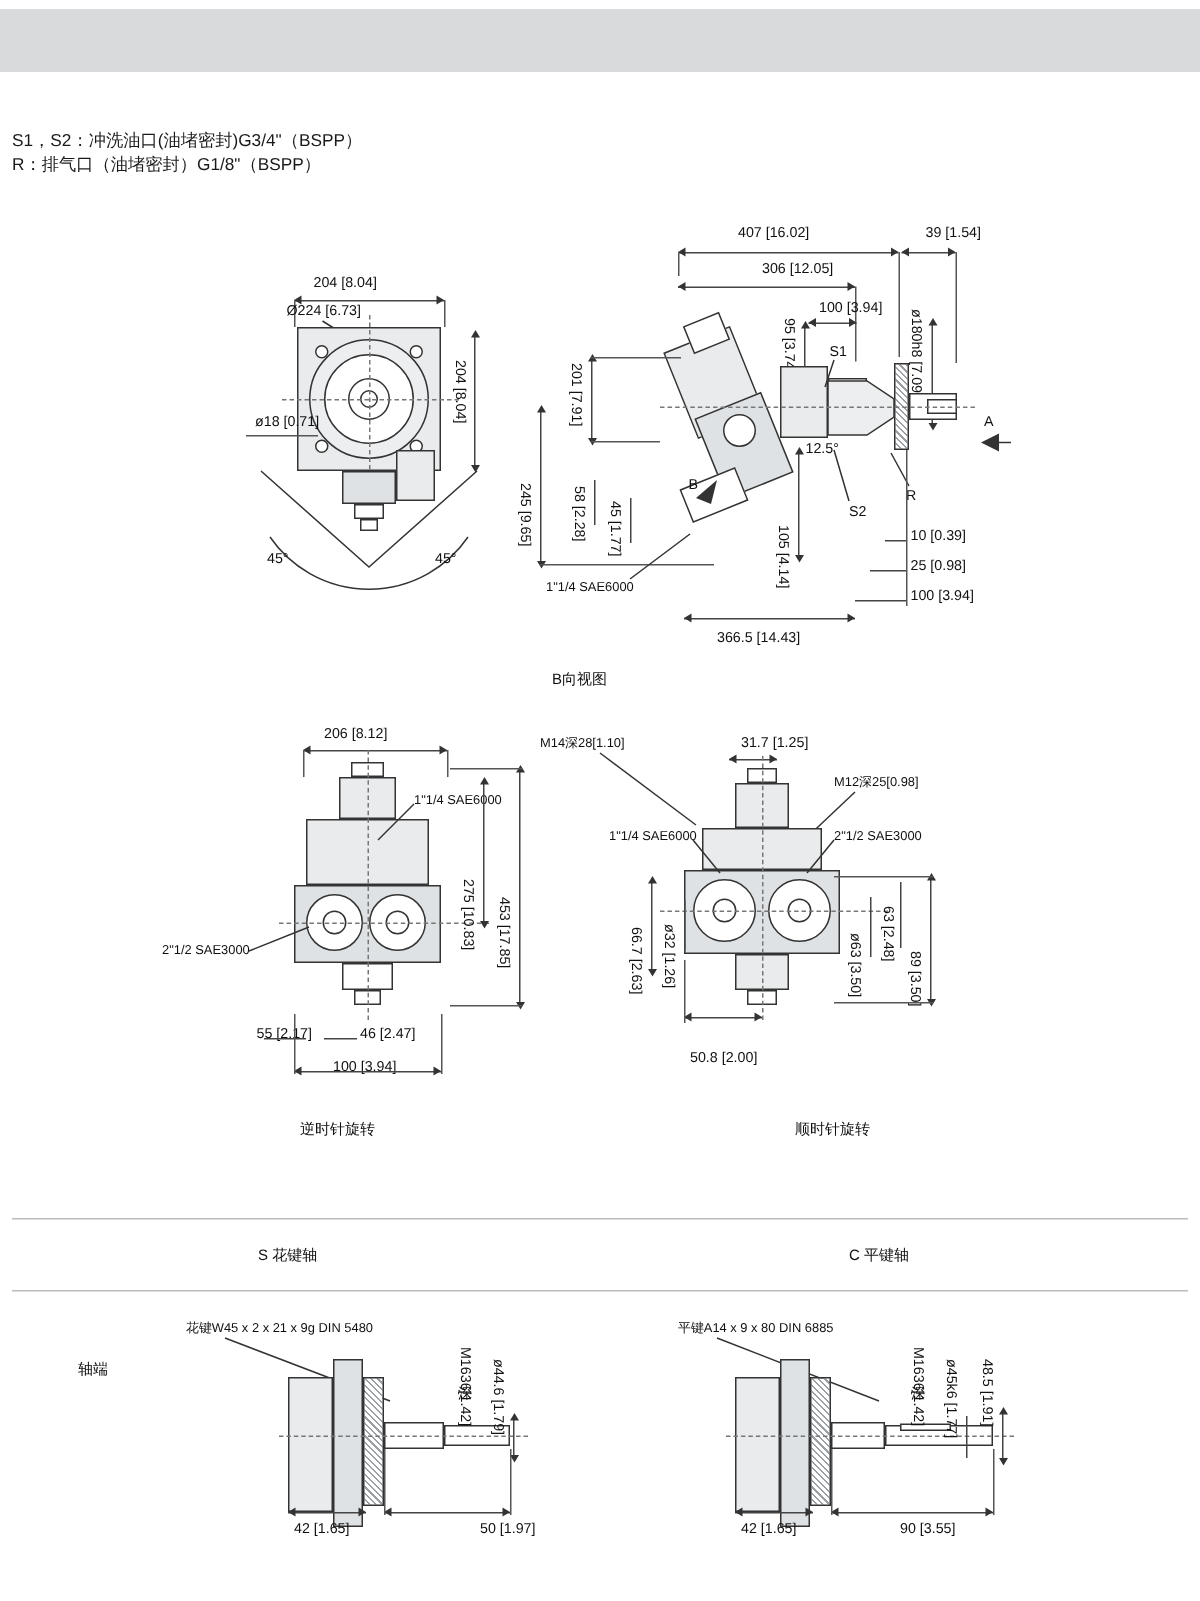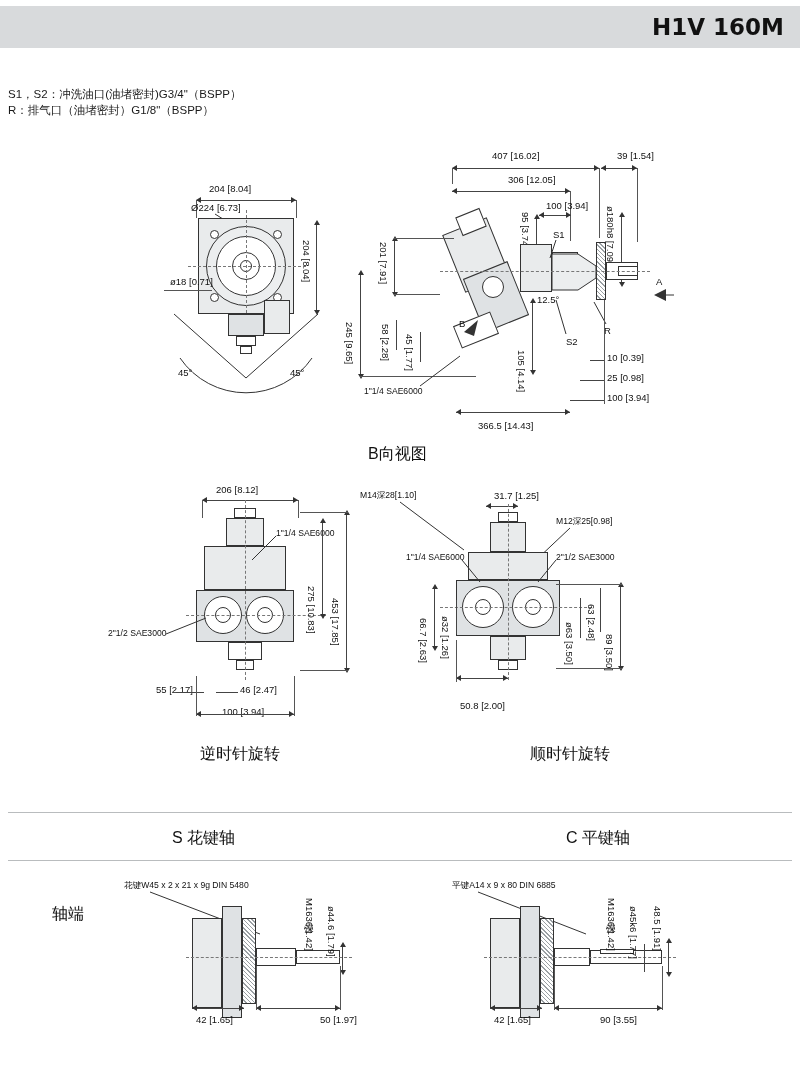--- a/index.html
+++ b/index.html
@@ -35,21 +35,21 @@
   }
   
   .notes { position:absolute; left:8px; top:86px; font-size:11.5px; line-height:16px; }
   .notes div { white-space:nowrap; }
   
   .lbl {
     position:absolute; font-size:9.5px; color:#111; white-space:nowrap;
     font-family:"Liberation Sans", sans-serif; line-height:11px;
   }
   .lbl.sm { font-size:8.6px; }
-  .lbl.cap { font-size:16px; }
+  .lbl.cap { font-size:10px; }
   .vert { writing-mode:vertical-rl; text-orientation:mixed; }
   .ln { position:absolute; background:#333; }
   .hln { height:1px; }
   .vln { width:1px; }
   .dim { background:#444; }
   .thin { background:#555; }
   .dash-h {
     position:absolute; height:0; border-top:1px dashed #777;
   }
   .dash-v {
@@ -69,23 +69,20 @@
   .arrowL { border-top:3px solid transparent; border-bottom:3px solid transparent; border-right:5px solid #333; }
   .arrowU { position:absolute; width:0;height:0; border-left:3px solid transparent; border-right:3px solid transparent; border-bottom:5px solid #333; }
   .arrowD { position:absolute; width:0;height:0; border-left:3px solid transparent; border-right:3px solid transparent; border-top:5px solid #333; }
   svg { position:absolute; overflow:visible; }
 </style>
 </head>
 <body>
 
 <div class="header">
   <div class="header-mid"></div>
-  <div class="header-right">
-    <span class="h-model">H1V 160M</span>
-  </div>
 </div>
 
 <div class="notes">
   <div>S1，S2：冲洗油口(油堵密封)G3/4"（BSPP）</div>
   <div>R：排气口（油堵密封）G1/8"（BSPP）</div>
 </div>
 
 <div>
 
   <div class="lbl" style="left:209px; top:183px;">204 [8.04]</div>
@@ -292,21 +289,21 @@
   <div class="ln vln dim" style="left:322px; top:520px; height:96px;"></div>
   <div class="arrowU" style="left:320px; top:518px;"></div>
   <div class="arrowD" style="left:320px; top:614px;"></div>
   <div class="lbl vert" style="left:330px; top:598px;">453 [17.85]</div>
   <div class="ln vln dim" style="left:346px; top:512px; height:158px;"></div>
   <div class="arrowU" style="left:344px; top:510px;"></div>
   <div class="arrowD" style="left:344px; top:668px;"></div>
   <div class="ln hln thin" style="left:300px; top:512px; width:48px;"></div>
   <div class="ln hln thin" style="left:300px; top:670px; width:48px;"></div>
 
-  <div class="lbl" style="left:139px; top:684px;padding-left:17px;">55 [2.17]</div>
+  <div class="lbl" style="left:154px; top:684px;padding-left:17px;">55 [2.17]</div>
   <div class="ln hln dim" style="left:176px; top:692px; width:28px;"></div>
   <div class="lbl" style="left:240px; top:684px;">46 [2.47]</div>
   <div class="ln hln dim" style="left:216px; top:692px; width:22px;"></div>
   <div class="lbl" style="left:222px; top:706px;">100 [3.94]</div>
   <div class="ln hln dim" style="left:196px; top:714px; width:98px;"></div>
   <div class="arrowL" style="left:196px; top:711px;"></div>
   <div class="arrowR" style="left:289px; top:711px;"></div>
   <div class="ln vln thin" style="left:196px; top:676px; height:40px;"></div>
   <div class="ln vln thin" style="left:294px; top:676px; height:40px;"></div>
 

